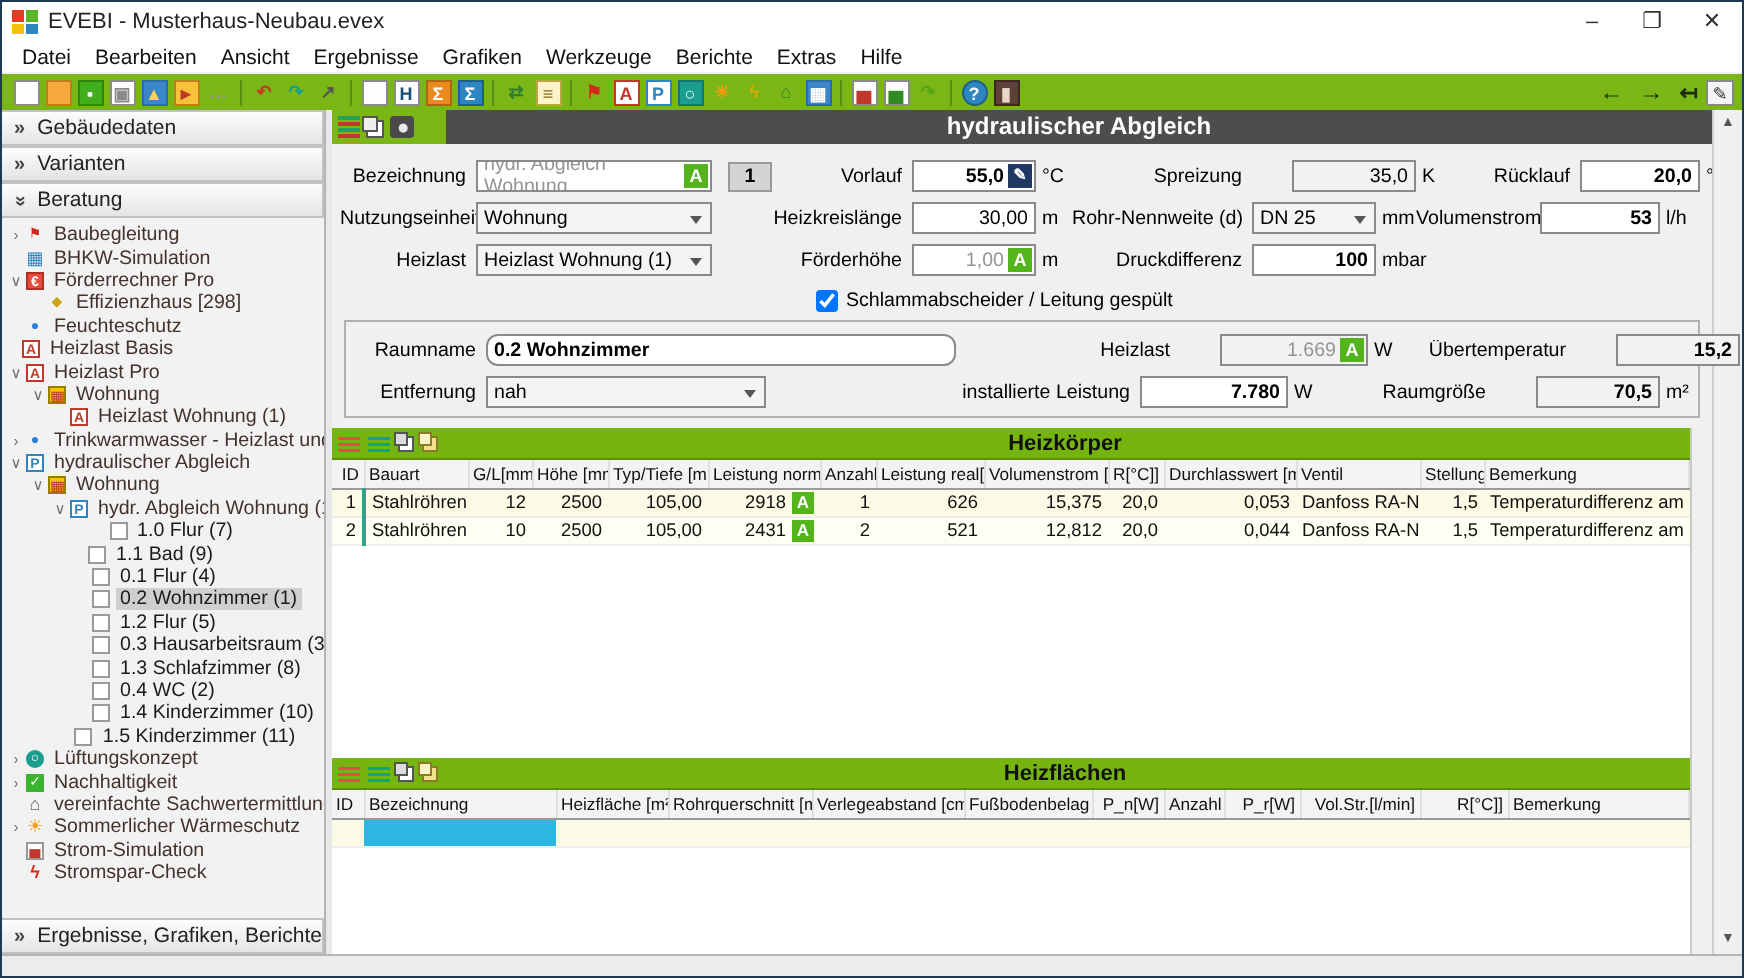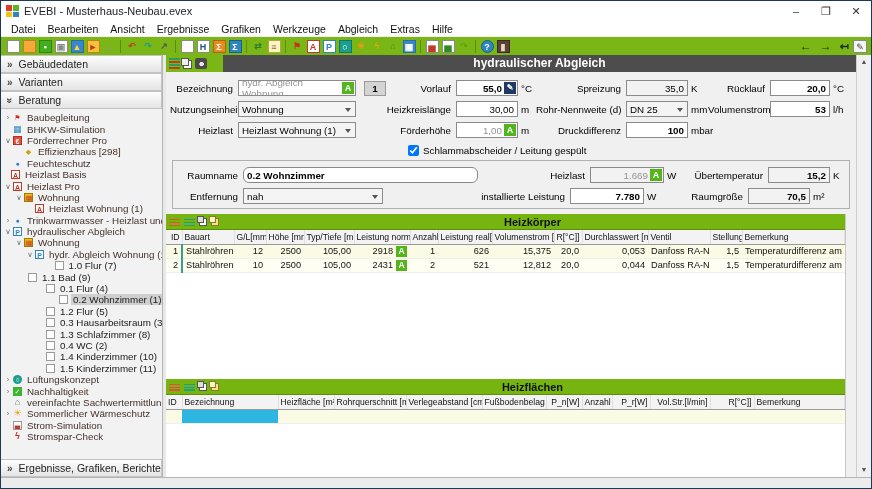--- a/index.html
+++ b/index.html
@@ -75,21 +75,21 @@
   .formarea{height:142px;background:#f0f0f0;padding:8px 4px 0 4px;flex:0 0 auto;font-size:9.8px;}
   .frow{display:flex;align-items:center;height:16px;margin-bottom:5px;}
   .flabel{text-align:right;padding-right:5px;color:#000;white-space:nowrap;overflow:hidden;flex:0 0 auto;}
   .w-la{width:68px;} .w-fa{width:118px;} .w-lb{width:70px;} .w-fb{width:62px;}
   .w-ub{width:18px;} .w-lc{width:90px;} .w-fc{width:62px;} .w-uc{width:20px;}
   .w-ld{width:62px;} .w-fd{width:60px;} .w-ud{width:18px;}
   .ffield{position:relative;height:16px;border:1px solid #8a8a8a;background:#fff;display:flex;align-items:center;padding:0 3px;flex:0 0 auto;overflow:hidden;}
   .ffield.num{justify-content:flex-end;}
   .ffield.bold{font-weight:bold;}
   .ffield.auto{color:#949494;}
-  .ffield.gray{background:#f2f2f2;}
+  .ffield.gray{background:#f2f2f2;margin-left:20px;}
   .ffield.hasbadge{padding-right:15px;}
   .abadge{position:absolute;right:1px;top:1px;width:12px;height:12px;background:#53b41c;color:#fff;font-weight:bold;font-size:9px;line-height:12px;text-align:center;}
   .penbadge{position:absolute;right:1px;top:1px;width:12px;height:12px;background:#1f3864;color:#fff;font-size:8px;line-height:12px;text-align:center;}
   .penbadge::before{content:"✎";}
   .funit{padding-left:3px;color:#000;white-space:nowrap;flex:0 0 auto;}
   .fbox{width:22px;height:15px;background:#d4d4d4;border:1px solid #999;text-align:center;font-weight:bold;line-height:14px;margin-left:8px;margin-right:0;flex:0 0 auto;}
   .fselect{position:relative;height:16px;border:1px solid #8a8a8a;background:#f4f4f4;display:flex;align-items:center;padding:0 14px 0 3px;flex:0 0 auto;overflow:hidden;}
   .selarrow{position:absolute;right:4px;top:6px;width:0;height:0;border-left:3.5px solid transparent;border-right:3.5px solid transparent;border-top:4px solid #555;}
   .chkrow{margin-left:238px;display:flex;align-items:center;height:14px;}
   .chkrow input{width:11px;height:11px;margin:0 4px 0 0;}
@@ -147,21 +147,21 @@
     </div>
   </div>
 
   <div class="menubar" id="menubar">
       <span class="menuitem">Datei</span>
       <span class="menuitem">Bearbeiten</span>
       <span class="menuitem">Ansicht</span>
       <span class="menuitem">Ergebnisse</span>
       <span class="menuitem">Grafiken</span>
       <span class="menuitem">Werkzeuge</span>
-      <span class="menuitem">Abgleich</span>
+      <span class="menuitem">Berichte</span>
       <span class="menuitem">Extras</span>
       <span class="menuitem">Hilfe</span>
     </div>
 
   <div class="toolbar">
     <div id="tb-icons" style="display:flex;align-items:center;">
         <span class="tbi" style="background: rgb(253, 253, 253); color: rgb(51, 51, 51); border: 1px solid rgb(138, 138, 138);"></span>
         <span class="tbi" style="background: rgb(245, 169, 58); color: rgb(51, 51, 51); border: 1px solid rgb(192, 127, 29);"></span>
         <span class="tbi" style="background: rgb(65, 174, 30); color: rgb(255, 255, 255); border: 1px solid rgb(46, 133, 18);">▪</span>
         <span class="tbi" style="background: rgb(253, 253, 253); color: rgb(138, 138, 138); border: 1px solid rgb(138, 138, 138);">▣</span>
@@ -283,31 +283,31 @@
           <div class="trow" style="padding-left: 24px;">
             <span class="tarrow">∨</span>
             <span class="ticon ic-hydraulik">P</span>
             <span class="tlabel">hydr. Abgleich Wohnung (1)</span>
           </div>
           <div class="trow room" style=" justify-content: center;">
             <span class="tarrow"></span>
             <span class="ticon ic-room"></span>
             <span class="tlabel">1.0 Flur (7)</span>
           </div>
-          <div class="trow room" style="padding-left: 17px;">
+          <div class="trow room" style="padding-left: 33px;">
             <span class="tarrow"></span>
             <span class="ticon ic-room"></span>
             <span class="tlabel">1.1 Bad (9)</span>
           </div>
           <div class="trow room" style="padding-left: 35px;">
             <span class="tarrow"></span>
             <span class="ticon ic-room"></span>
             <span class="tlabel">0.1 Flur (4)</span>
           </div>
-          <div class="trow sel room" style="padding-left: 48px;">
+          <div class="trow sel room" style="padding-left: 35px;">
             <span class="tarrow"></span>
             <span class="ticon ic-room"></span>
             <span class="tlabel">0.2 Wohnzimmer (1)</span>
           </div>
           <div class="trow room" style="padding-left: 35px;">
             <span class="tarrow"></span>
             <span class="ticon ic-room"></span>
             <span class="tlabel">1.2 Flur (5)</span>
           </div>
           <div class="trow room" style="padding-left: 35px;">
@@ -323,21 +323,21 @@
           <div class="trow room" style="padding-left: 35px;">
             <span class="tarrow"></span>
             <span class="ticon ic-room"></span>
             <span class="tlabel">0.4 WC (2)</span>
           </div>
           <div class="trow room" style="padding-left: 35px;">
             <span class="tarrow"></span>
             <span class="ticon ic-room"></span>
             <span class="tlabel">1.4 Kinderzimmer (10)</span>
           </div>
-          <div class="trow room" style="padding-left: 35px;">
+          <div class="trow room" style="padding-left: 14px; justify-content: center;">
             <span class="tarrow"></span>
             <span class="ticon ic-room"></span>
             <span class="tlabel">1.5 Kinderzimmer (11)</span>
           </div>
           <div class="trow" style="padding-left: 2px;">
             <span class="tarrow">›</span>
             <span class="ticon ic-lueftung">○</span>
             <span class="tlabel">Lüftungskonzept</span>
           </div>
           <div class="trow" style="padding-left: 2px;">

